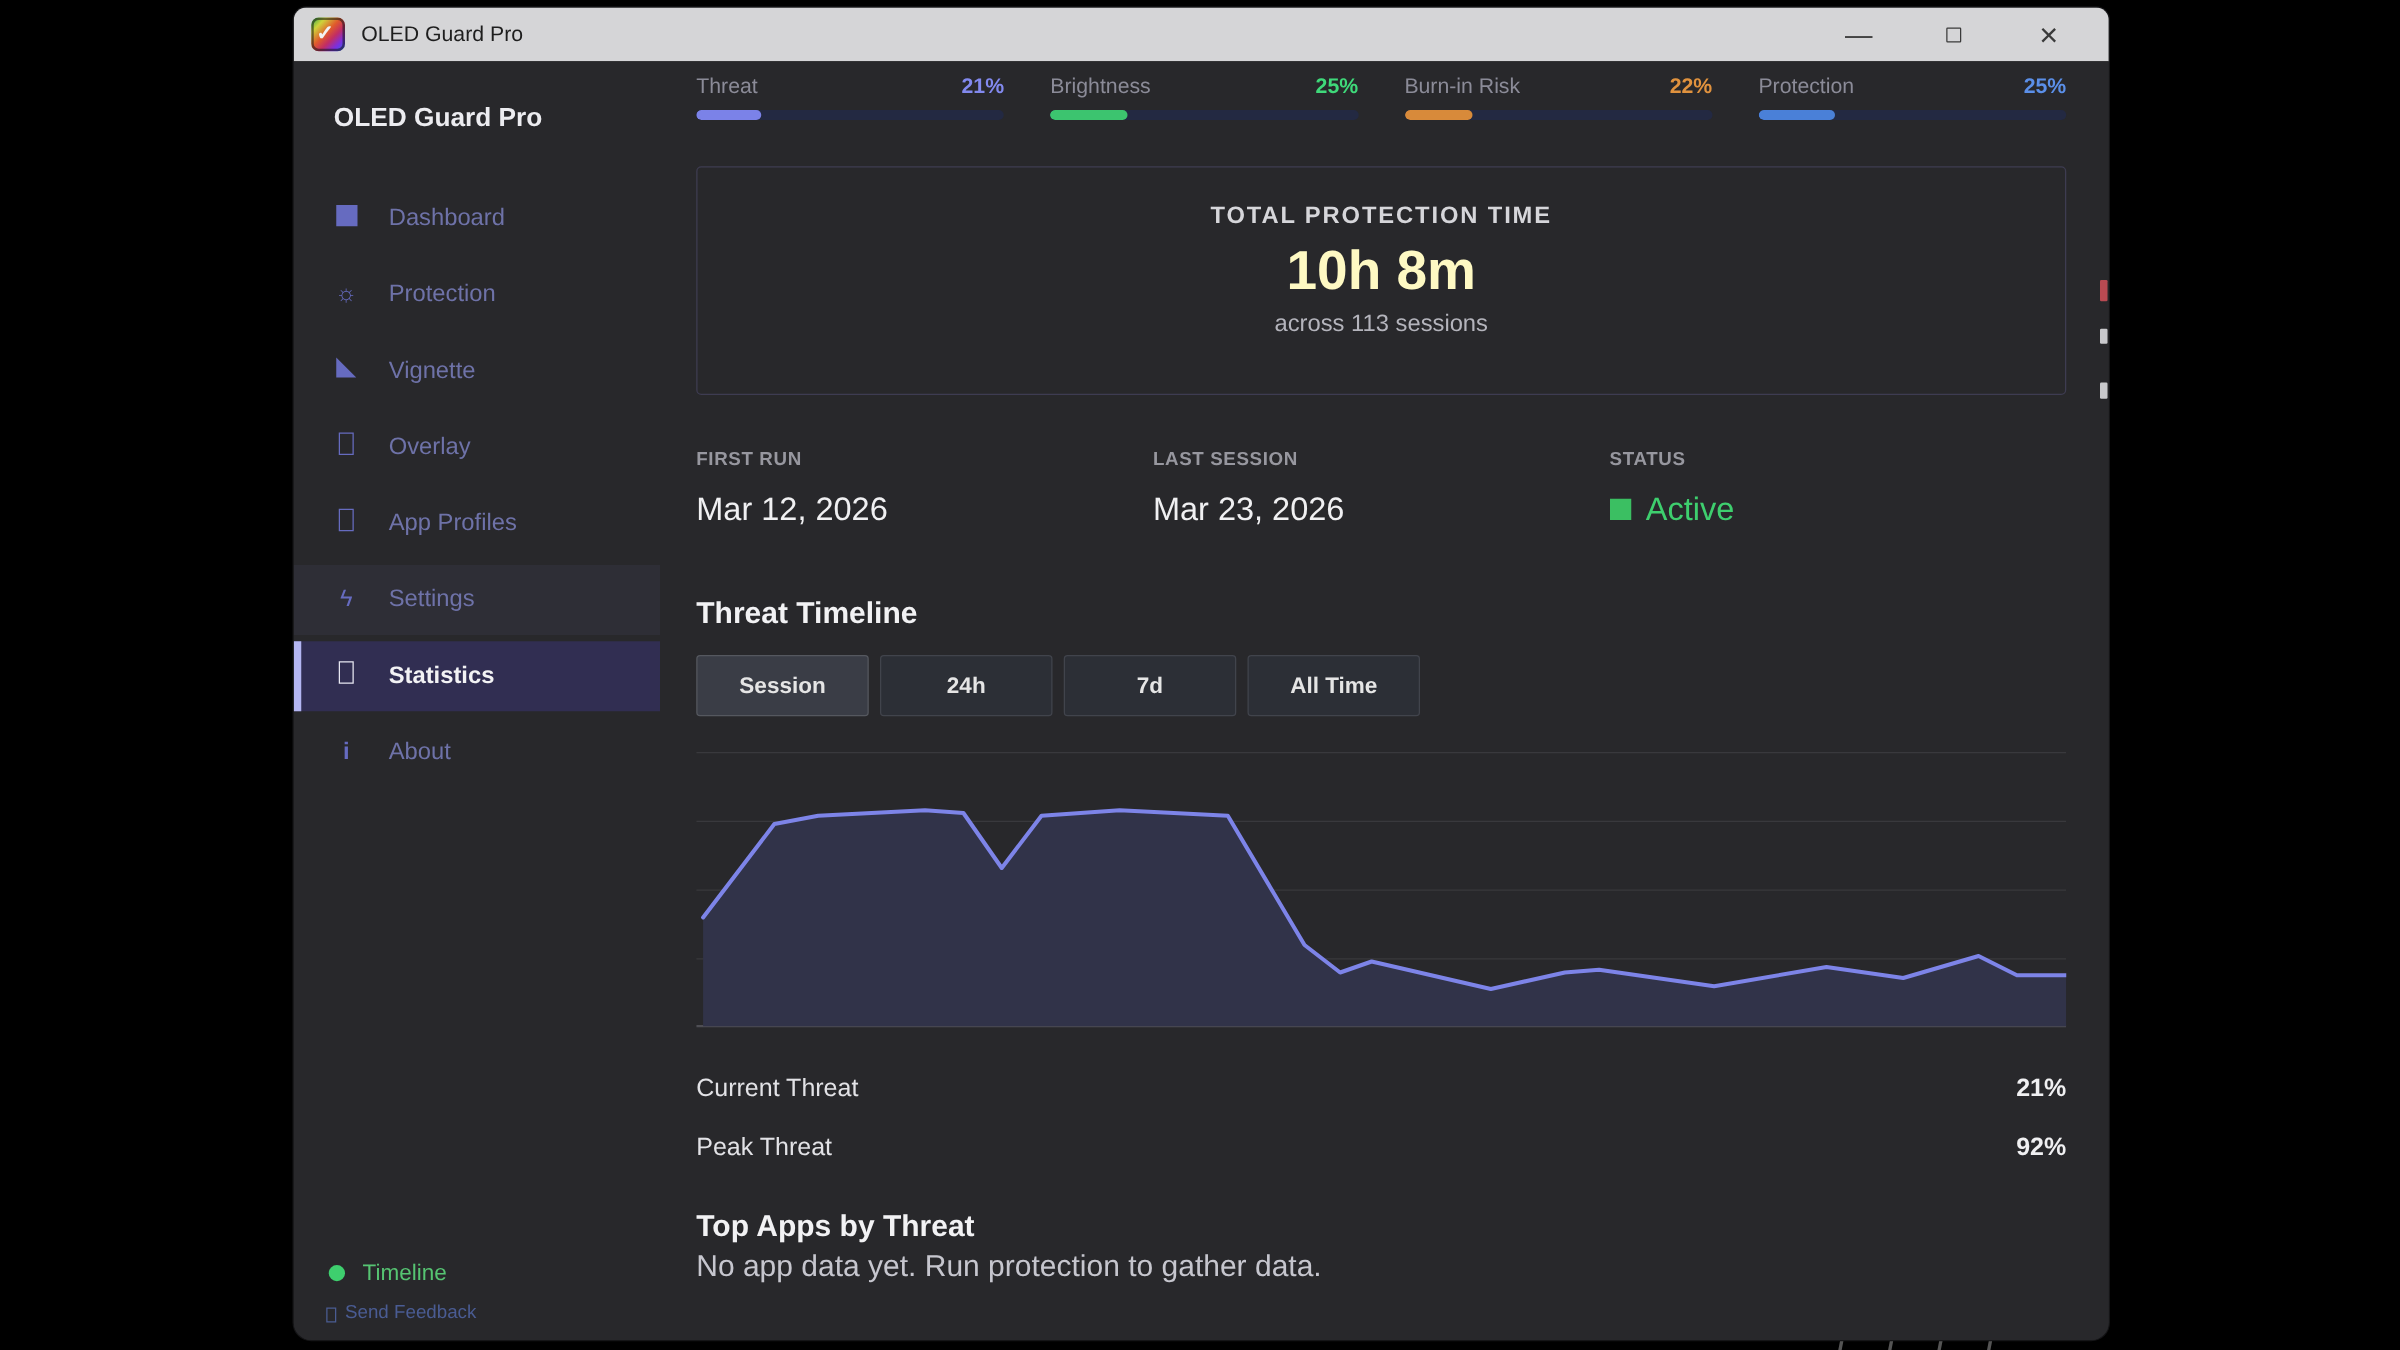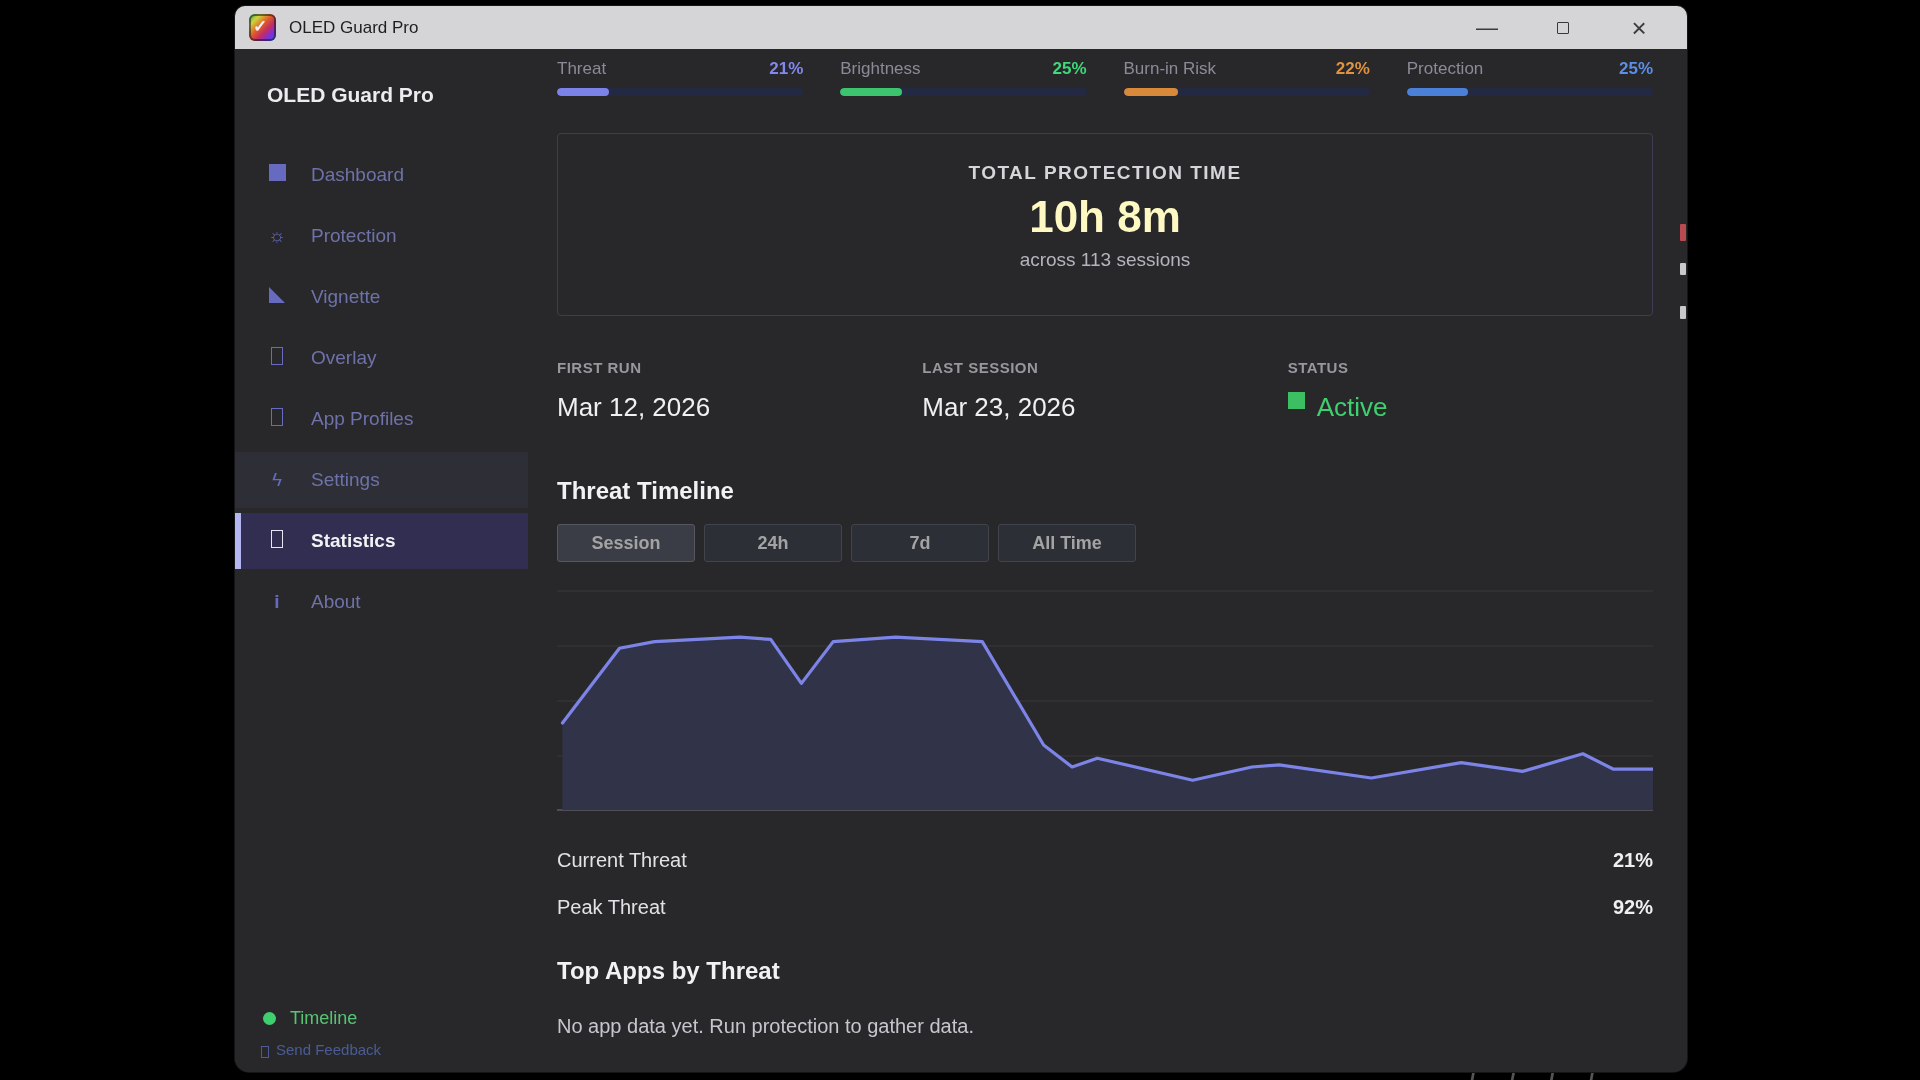--- a/index.html
+++ b/index.html
@@ -85,42 +85,42 @@
 
   .summary-card { margin-top:37px; height:183px; border:1px solid #3e3c52;
     border-radius:4px; text-align:center; padding-top:28px; }
   .card-title { font-size:19px; font-weight:bold; letter-spacing:1.5px; color:#d6d6da; }
   .card-time { margin-top:8px; font-size:44px; font-weight:bold; color:#fef9c3; }
   .card-sub { margin-top:7px; font-size:19px; color:#b4b4bc; }
 
   .info-row { margin-top:43px; display:grid; grid-template-columns:1fr 1fr 1fr; }
   .info-label { font-size:15px; font-weight:bold; letter-spacing:.5px; color:#97979f; }
   .info-value { margin-top:16px; font-size:26px; font-weight:normal; color:#f0f0f2; }
-  .info-value.active { color:#3ecf6e; display:flex; gap:12px; }
+  .info-value.active { color:#3ecf6e; display:flex; align-items:center; gap:12px; }
   .status-square { width:17px; height:17px; background:#3bbf62; display:inline-block; }
 
   .section-title { margin-top:54px; font-size:24px; font-weight:bold; color:#f2f2f4; }
 
   .filters { margin-top:19px; display:flex; gap:9px; }
-  .filter-btn { width:138px; height:38px; background:#2c2f36; border:1px solid #41444c;
-    border-radius:3px; color:#a3a3a3; font-size:18px; font-weight:bold;
+  .filter-btn { width:138px; height:49px; background:#2c2f36; border:1px solid #41444c;
+    border-radius:3px; color:#e5e5e5; font-size:18px; font-weight:bold;
     font-family:inherit; cursor:pointer; }
   .filter-btn.selected { background:#3a3d46; border-color:#55585f; }
 
   .chart-wrap { margin-top:17px; }
   .chart-wrap svg { display:block; width:100%; height:232px; }
 
   .threat-rows { margin-top:26px; }
   .threat-row { display:flex; justify-content:space-between; align-items:center;
     height:47px; }
   .threat-row .t-label { font-size:20px; color:#e2e2e6; }
   .threat-row .t-value { font-size:20px; font-weight:bold; color:#f0f0f2; }
 
   .top-apps-title { margin-top:26px; }
-  .empty-msg { margin-top:30px; font-size:20px; color:#c6c6ce; }
+  .empty-msg { margin-top:4px; font-size:24px; color:#c6c6ce; }
 </style>
 </head>
 <body>
 
 <div class="stage">
 
   <div class="watermark">f l i f</div>
   <div class="sliver red"></div>
   <div class="sliver w1"></div>
   <div class="sliver w2"></div>

